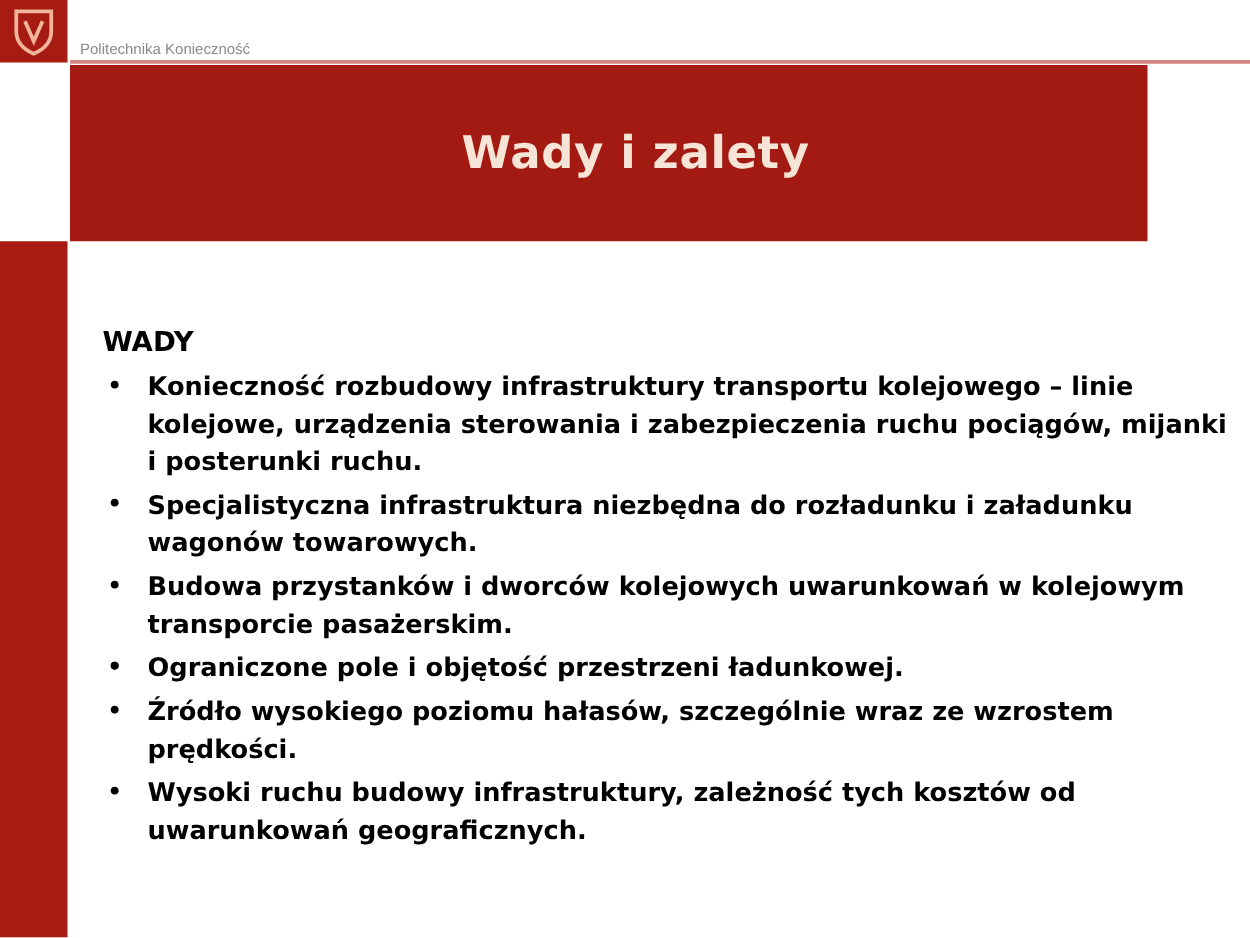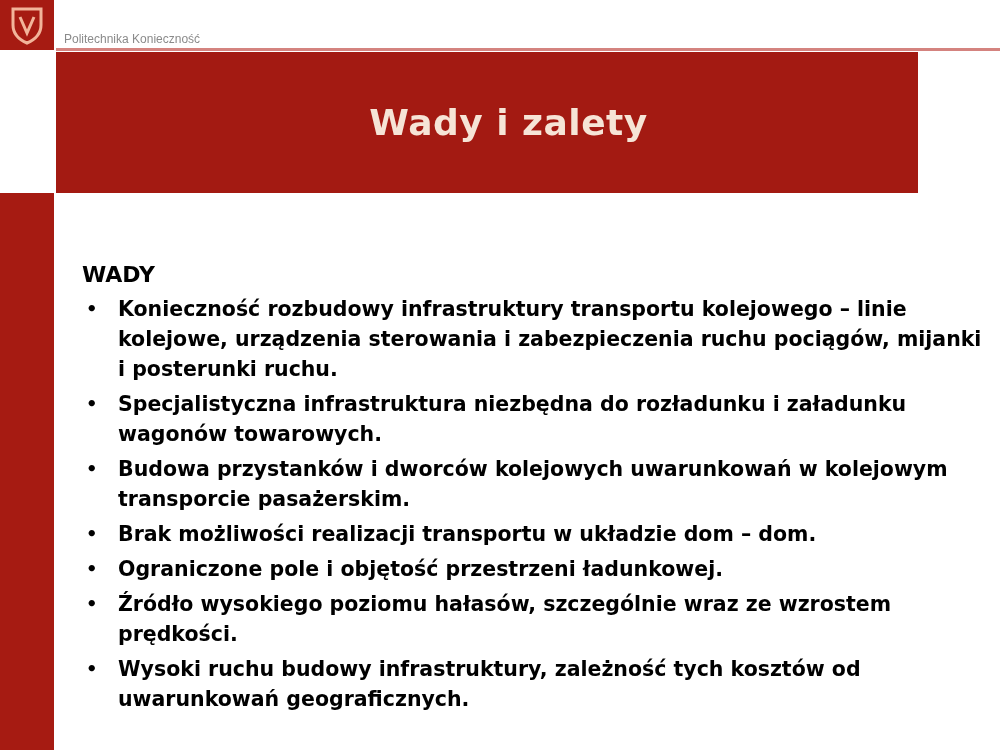--- a/index.html
+++ b/index.html
@@ -35,18 +35,18 @@
 <div class="header">
   <h1>Wady i zalety</h1>
 </div>
 
 <div class="content">
   <div class="section-title">WADY</div>
   <ul>
     <li><span class="bullet">•</span><span>Konieczność rozbudowy infrastruktury transportu kolejowego – linie kolejowe, urządzenia sterowania i zabezpieczenia ruchu pociągów, mijanki i posterunki ruchu.</span></li>
     <li><span class="bullet">•</span><span>Specjalistyczna infrastruktura niezbędna do rozładunku i załadunku wagonów towarowych.</span></li>
     <li><span class="bullet">•</span><span>Budowa przystanków i dworców kolejowych uwarunkowań w kolejowym transporcie pasażerskim.</span></li>
-    <li><span class="bullet">•</span><span>Brak możliwości realizacji transportu w układzie dom – dom.</span></li>
+    <li><span class="bullet">•</span></li>
     <li><span class="bullet">•</span><span>Ograniczone  pole  i objętość przestrzeni ładunkowej.</span></li>
     <li><span class="bullet">•</span><span>Źródło wysokiego poziomu hałasów, szczególnie  wraz ze wzrostem prędkości.</span></li>
     <li><span class="bullet">•</span><span>Wysoki ruchu budowy infrastruktury, zależność tych kosztów od uwarunkowań geograficznych.</span></li>
   </ul>
 </div>
 
 </body></html>

